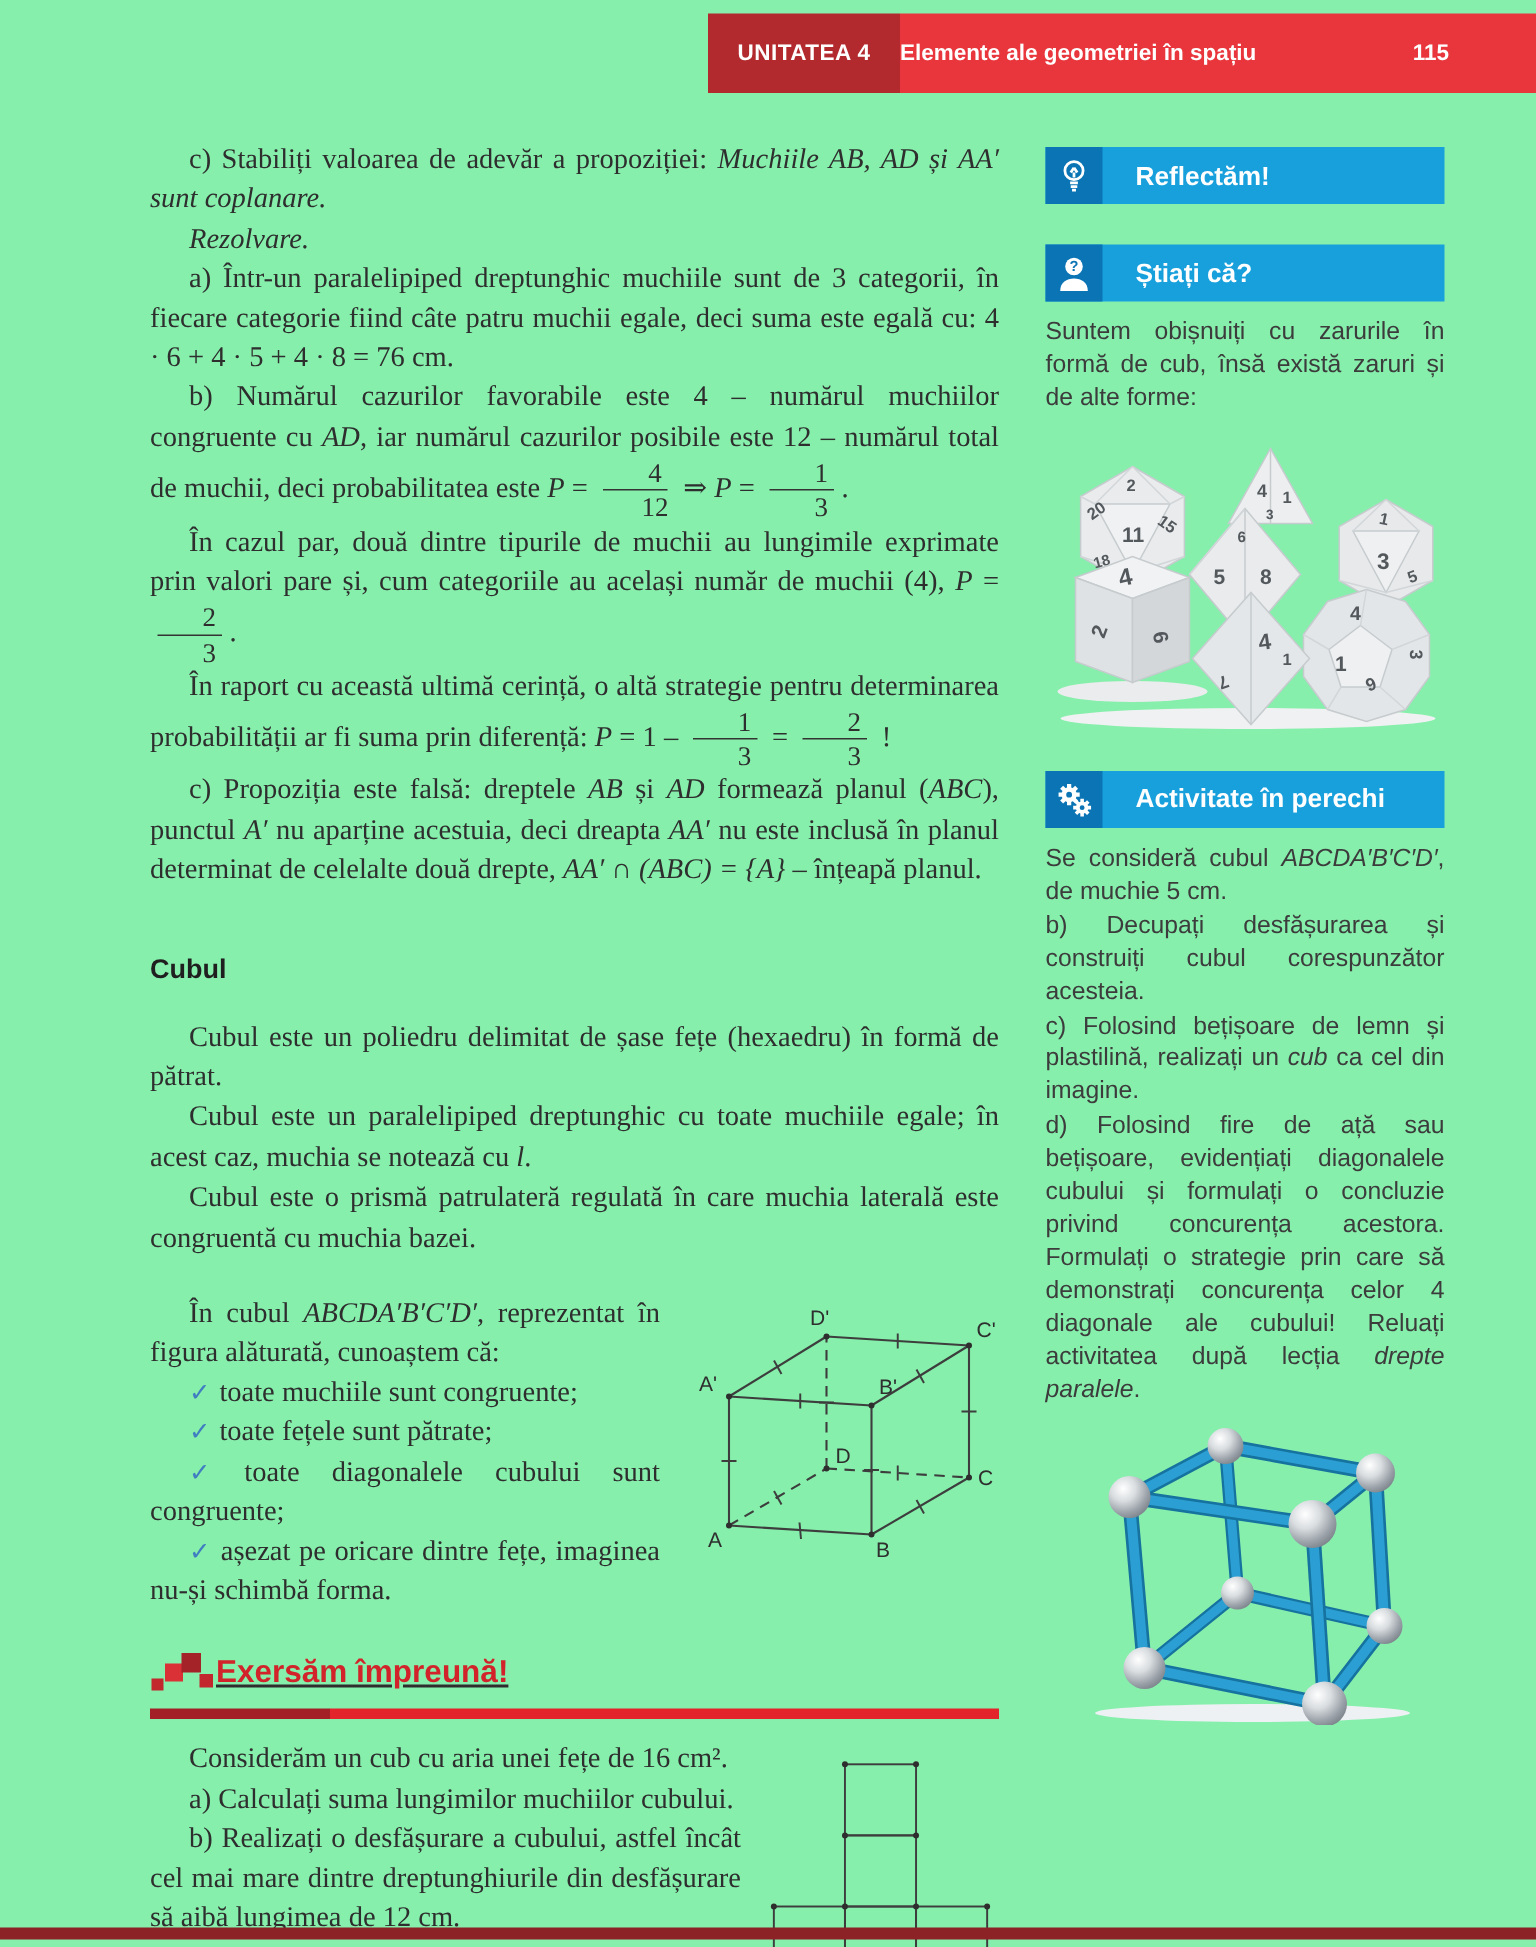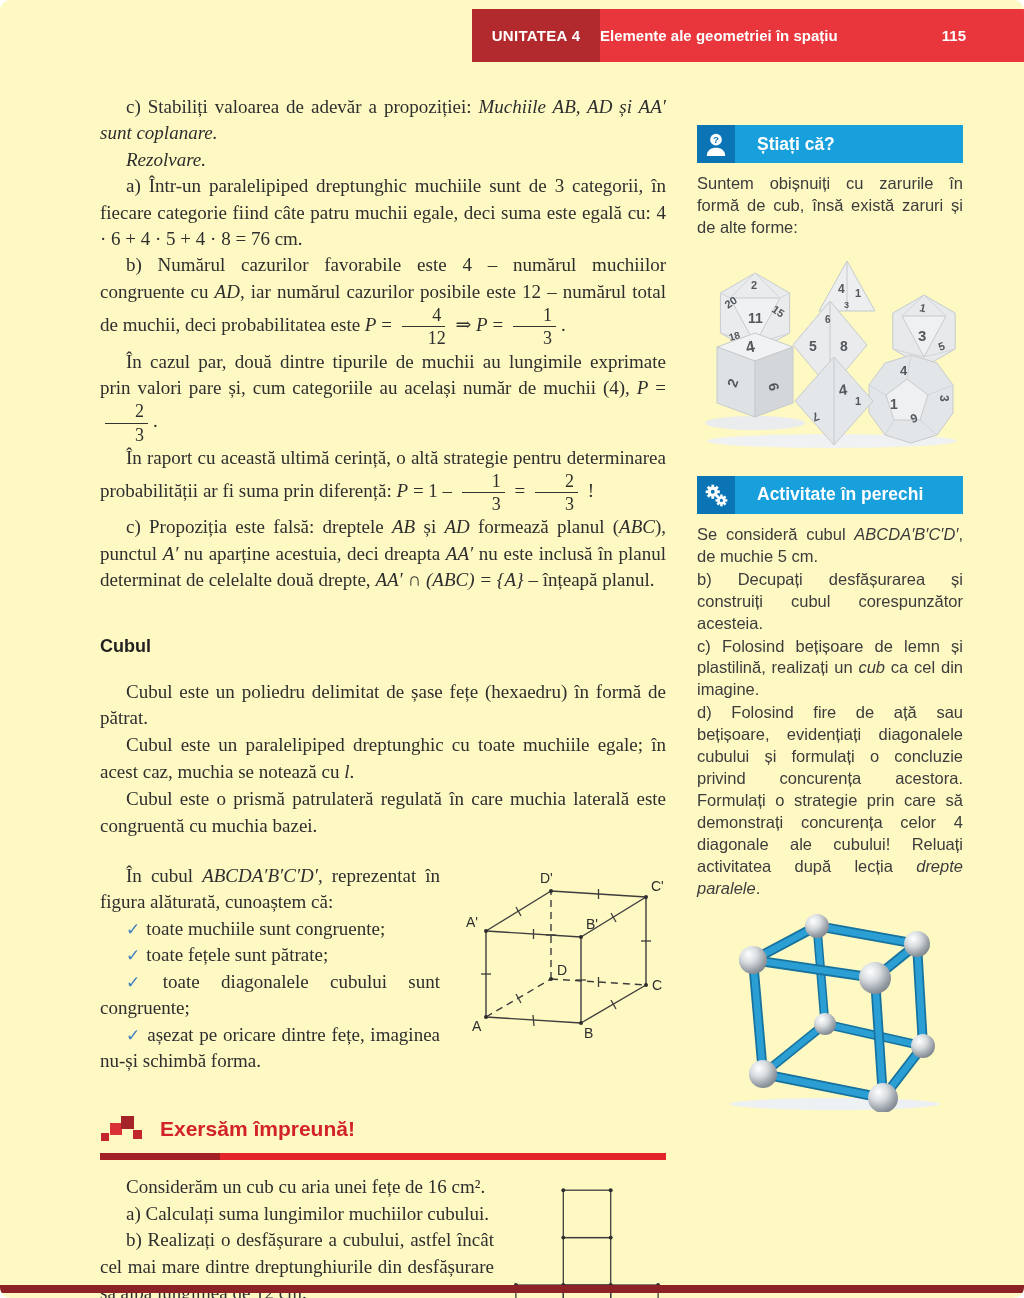--- a/index.html
+++ b/index.html
@@ -1,17 +1,17 @@
 <!DOCTYPE html>
 <html lang="ro"><head>
 <meta charset="utf-8">
 <style>
   html,body{margin:0;padding:0;background:#fff;}
-  .page{position:relative;width:1024px;height:1298px;background:#fef9c3;overflow:hidden;
-        font-family:"Liberation Serif","DejaVu Serif",serif;color:#2e2e2e;border-radius:11px;}
+  .page{position:relative;width:1024px;height:1298px;background:#86efac;overflow:hidden;
+        font-family:"Liberation Serif","DejaVu Serif",serif;color:#2e2e2e;}
 
   
   .top-header{position:absolute;top:9px;left:472px;right:0;height:53px;display:flex;
               font-family:"Liberation Sans","DejaVu Sans",sans-serif;}
   .unit-box{background:#b2292e;color:#fff;font-weight:bold;font-size:15px;width:128px;
             display:flex;align-items:center;justify-content:center;letter-spacing:.3px;}
   .title-bar{background:#e8363c;color:#fff;flex:1;display:flex;align-items:center;
              font-weight:bold;font-size:15px;position:relative;}
   .title-bar .page-num{position:absolute;right:58px;font-weight:bold;font-size:15px;}
 
@@ -25,21 +25,21 @@
   .frac .den{padding-top:1px;}
 
   .section-heading{font-family:Liberation Sans, sans-serif;font-weight:bold;
                    font-size:18px;color:#1f1f1f;margin:42px 0 22px 0;}
   .cube-paras p{margin-bottom:1px;}
   .check-item{font-size:19px;line-height:1.39;text-align:justify;text-indent:26px;}
   .check{color:#3f7ec0;font-family:"DejaVu Sans",sans-serif;margin-right:6px;font-size:17px;}
   .float-fig{float:right;margin:4px 0 6px 14px;}
 
   
-  .exersam-banner{display:flex;align-items:center;gap:16px;margin-top:40px;}
+  .exersam-banner{display:flex;align-items:center;gap:0;margin-top:26px;text-decoration:underline;}
   .exersam-title{font-family:"Liberation Sans","DejaVu Sans",sans-serif;font-weight:bold;
                  font-size:21px;color:#d2232a;}
   .exersam-rule{height:7px;margin-top:9px;margin-bottom:14px;
                 background:linear-gradient(90deg,#a32026 0,#a32026 120px,#e3242b 120px,#e3242b 100%);}
 
   
   .sidebar{position:absolute;left:697px;top:98px;width:266px;
            font-family:"Liberation Sans","DejaVu Sans",sans-serif;}
   .side-box{margin-bottom:27px;}
   .side-header{display:flex;align-items:center;background:#18a0dc;height:38px;}
@@ -219,20 +219,30 @@
       <p><span>a) Calculați suma lungimilor muchiilor cubului.</span></p>
       <p><span>b) Realizați o desfășurare a cubului, astfel încât cel mai mare dintre dreptunghiurile din desfășurare să aibă lungimea de 12 cm.</span></p>
 
       <div style="clear:both"></div>
     </div>
   </div>
 
   <div class="sidebar">
 
     <div class="side-box">
+      <div class="side-header">
+        <span class="icon-cell">
+          <svg width="26" height="26" viewBox="0 0 24 24" fill="none" stroke="#fff" stroke-width="1.7">
+            <circle cx="12" cy="9" r="5.6"></circle>
+            <path d="M12 7.2 l-2 3 M12 7.2 l2 3 M12 10.2 v3"></path>
+            <path d="M9.6 16.6 h4.8 M10 18.8 h4 M10.8 21 h2.4"></path>
+          </svg>
+        </span>
+        <span class="side-title">Reflectăm!</span>
+      </div>
     </div>
 
     <div class="side-box">
       <div class="side-header">
         <span class="icon-cell">
           <svg width="26" height="26" viewBox="0 0 24 24">
             <circle cx="12" cy="8" r="5.4" fill="#fff"></circle>
             <text x="12" y="11" text-anchor="middle" font-size="9" font-weight="bold" fill="#0b74b4">?</text>
             <path d="M3.5 23 c0-5.2 4-7.6 8.5-7.6 s8.5 2.4 8.5 7.6 z" fill="#fff"></path>
           </svg>

